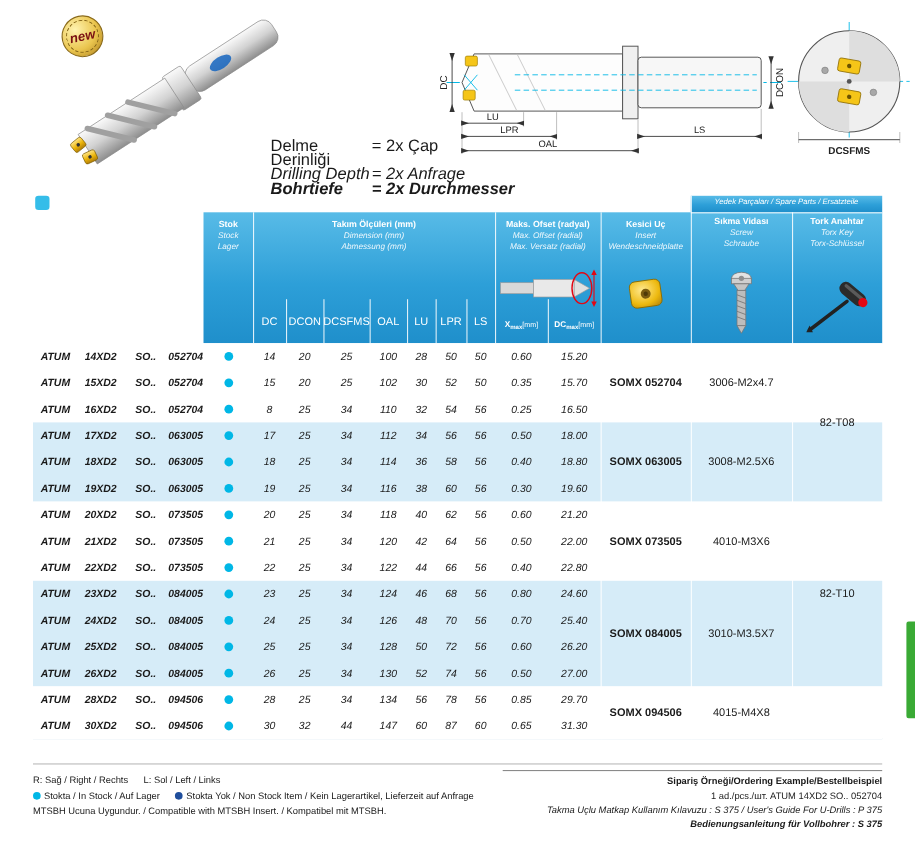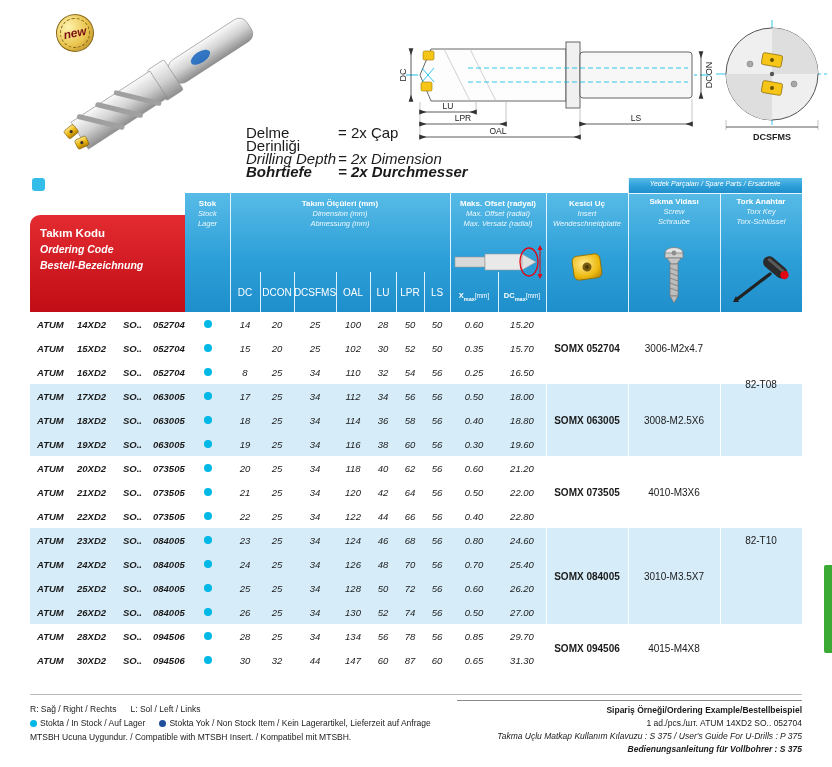--- a/index.html
+++ b/index.html
@@ -134,21 +134,21 @@
     </g>
   </svg>
 
   <div id="depth-note">
     <div class="dn-row">
       <span class="dn-l">Delme Derinliği</span>
       <span class="dn-v">= 2x Çap</span>
     </div>
     <div class="dn-row it">
       <span class="dn-l">Drilling Depth</span>
-      <span class="dn-v">= 2x Dimension</span>
+      <span class="dn-v">= 2x Anfrage</span>
     </div>
     <div class="dn-row bit">
       <span class="dn-l">Bohrtiefe</span>
       <span class="dn-v">= 2x Durchmesser</span>
     </div>
   </div>
 
   <svg id="side-view" width="320" height="128" viewBox="0 0 320 128">
     <defs>
       <marker id="m" markerWidth="9" markerHeight="8" refX="8" refY="4" orient="auto-start-reverse">
@@ -207,25 +207,20 @@
     <line x1="104" y1="104" x2="104" y2="114" stroke="#888" stroke-width="0.5"></line>
     <line x1="12" y1="111" x2="104" y2="111" stroke="#333" stroke-width="0.8"></line>
     <text x="58" y="124" text-anchor="middle" font-size="9" font-weight="bold">DCSFMS</text>
   </svg>
 
   <div id="thead">
     <div id="chip"></div>
     <div id="band-main" class="blue"></div>
     <div id="band-spare" class="blue"></div>
 
-    <div id="redbox">
-      <div class="l1">Takım Kodu</div>
-      <div class="l2">Ordering Code</div>
-      <div class="l3">Bestell-Bezeichnung</div>
-    </div>
 
     <div id="h-stock" class="hcol">
       <div class="ht1">Stok</div>
       <div class="ht2">Stock</div>
       <div class="ht3">Lager</div>
     </div>
 
     <div id="h-dim" class="hcol">
       <div class="ht1">Takım Ölçüleri (mm)</div>
       <div class="ht2">Dimension (mm)</div>

